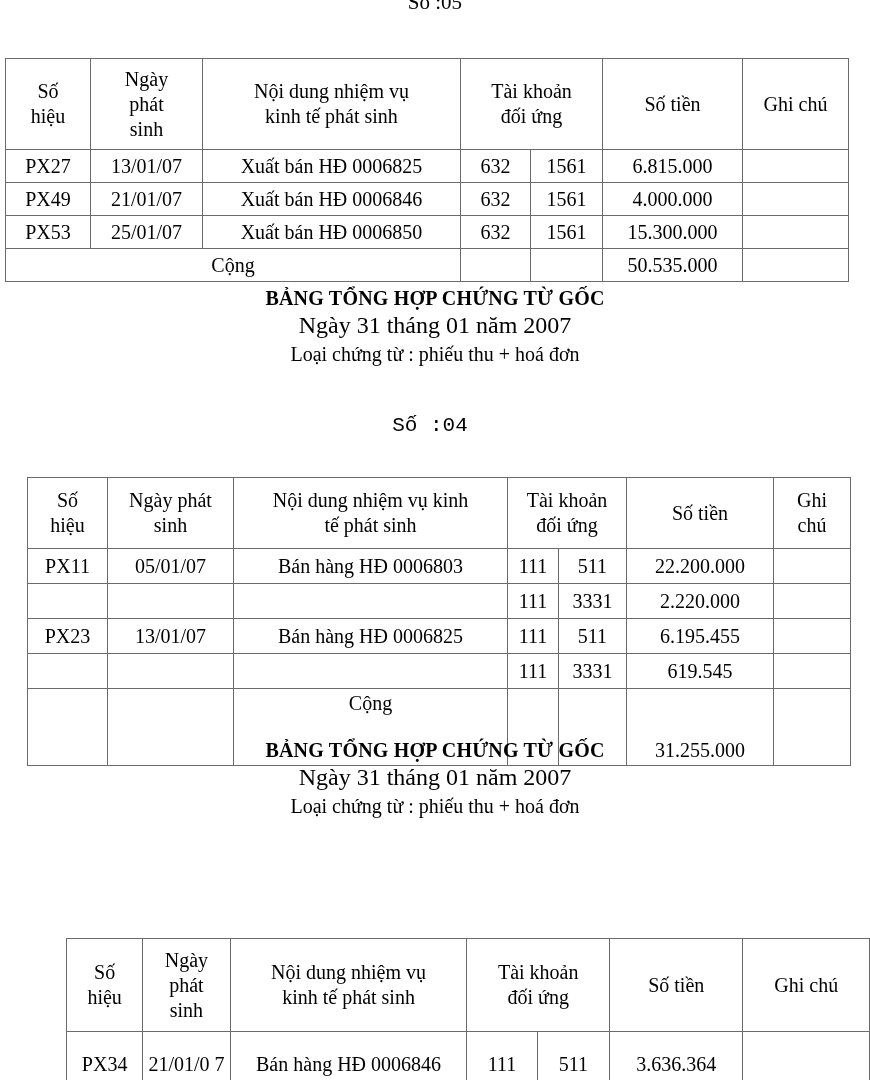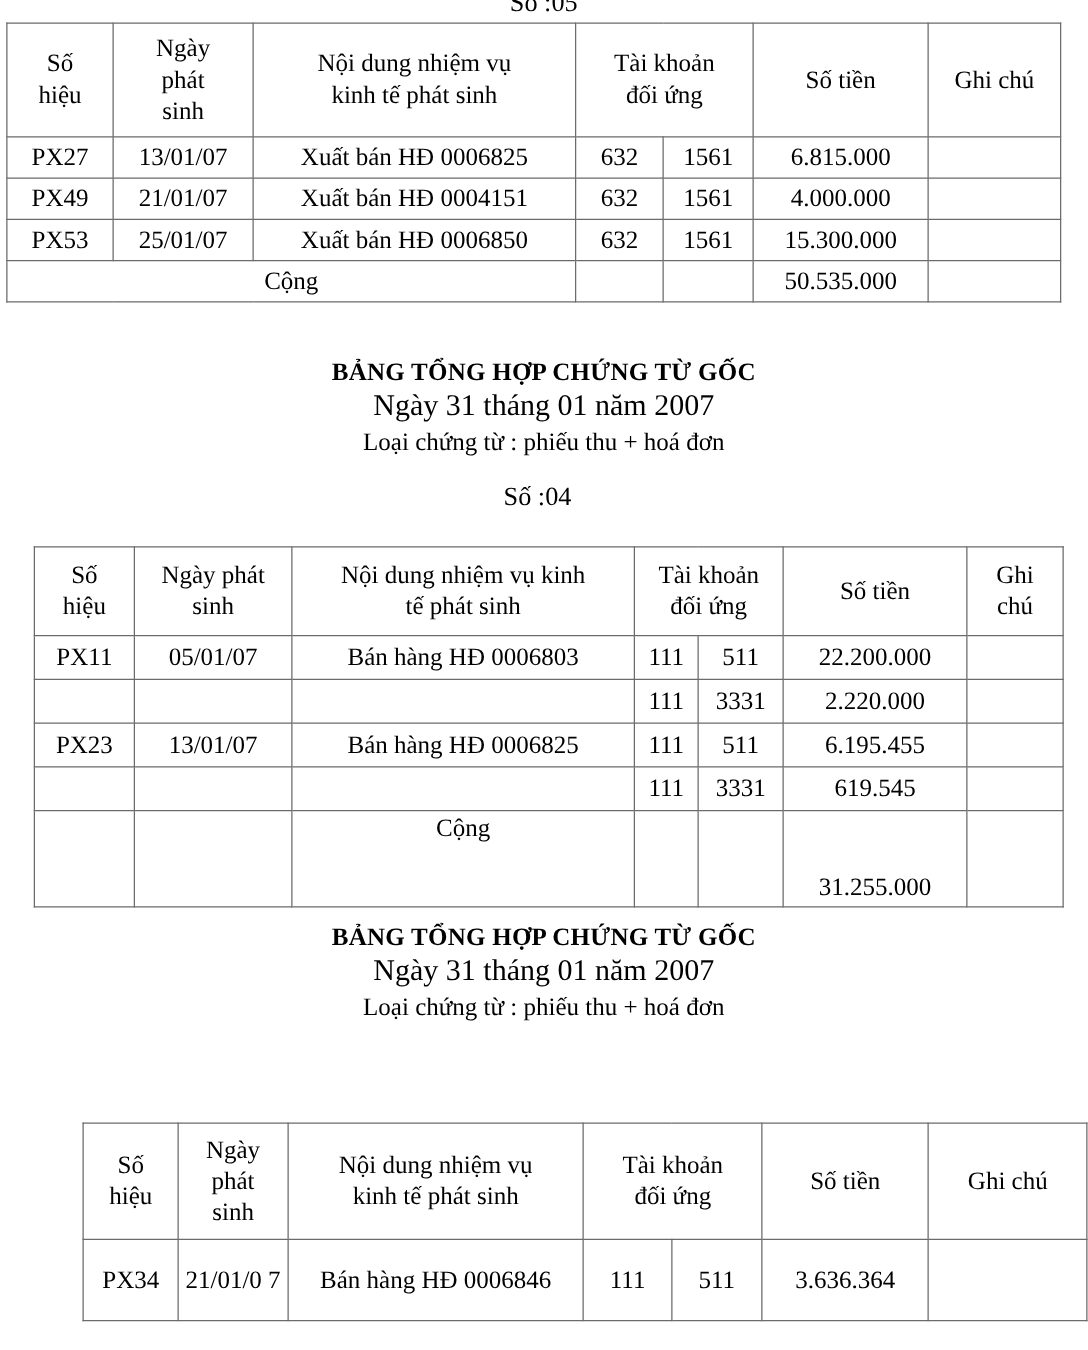--- a/index.html
+++ b/index.html
@@ -48,20 +48,21 @@
   .heading-type {
     font-size: 20px;
     line-height: 29px;
   }
 
   
   table.doc-table {
     border-collapse: collapse;
     table-layout: fixed;
     font-size: 20px;
+    margin-top: 40px;
   }
   table.doc-table td,
   table.doc-table th {
     border: 1.5px solid #6b6b6b;
     padding: 2px 3px;
     text-align: center;
     vertical-align: middle;
     font-weight: normal;
     line-height: 25px;
   }
@@ -124,21 +125,21 @@
   #table-3 .c4 { width: 72px; }
   #table-3 .c5 { width: 133px; }
   #table-3 .c6 { width: 126px; }
   #table-3 thead th { height: 88px; }
   #table-3 tbody td { height: 60px; }
 
   
   .abs { position: absolute; }
   #num-05 { left: 0; top: -10px; width: 870px; }
   #block-1 { left: 0; top: 283px; width: 870px; }
-  #num-04 { left: 0; top: 385px; width: 860px; }
+  #num-04 { left: 0; top: 414px; width: 860px; font-family: Liberation Mono, monospace; }
   #block-2 { left: 0; top: 735px; width: 870px; }
   #num-06 { left: 0; top: 870px; width: 870px; }
 
   .hdr-2line { line-height: 24px; }
 </style>
 </head>
 <body>
 
 <div class="page">
 
@@ -183,21 +184,21 @@
         <td>13/01/07</td>
         <td>Xuất bán HĐ 0006825</td>
         <td>632</td>
         <td>1561</td>
         <td>6.815.000</td>
         <td></td>
       </tr>
       <tr>
         <td>PX49</td>
         <td>21/01/07</td>
-        <td>Xuất bán HĐ 0004151</td>
+        <td>Xuất bán HĐ 0006846</td>
         <td>632</td>
         <td>1561</td>
         <td>4.000.000</td>
         <td></td>
       </tr>
       <tr>
         <td>PX53</td>
         <td>25/01/07</td>
         <td>Xuất bán HĐ 0006850</td>
         <td>632</td>

